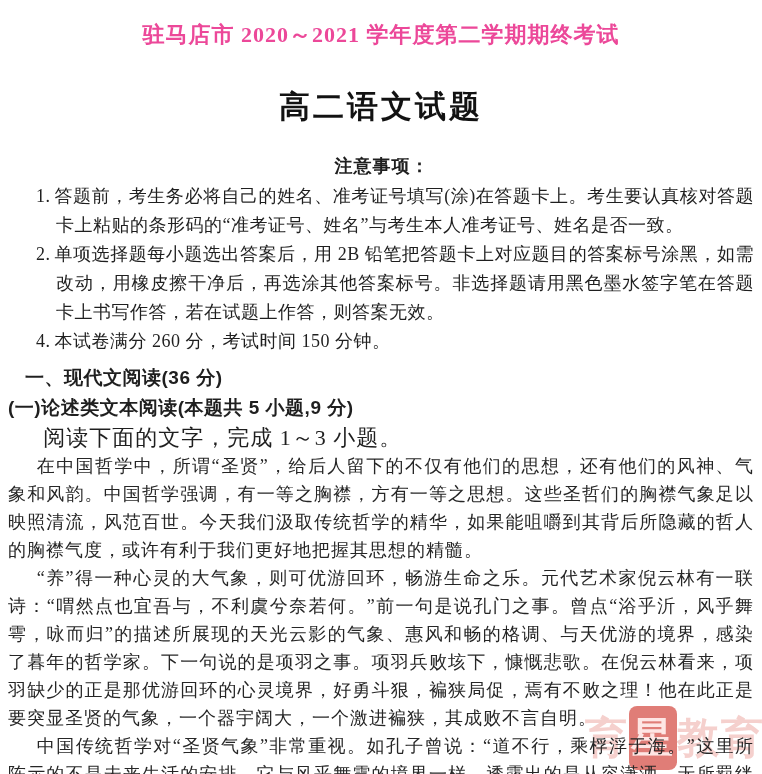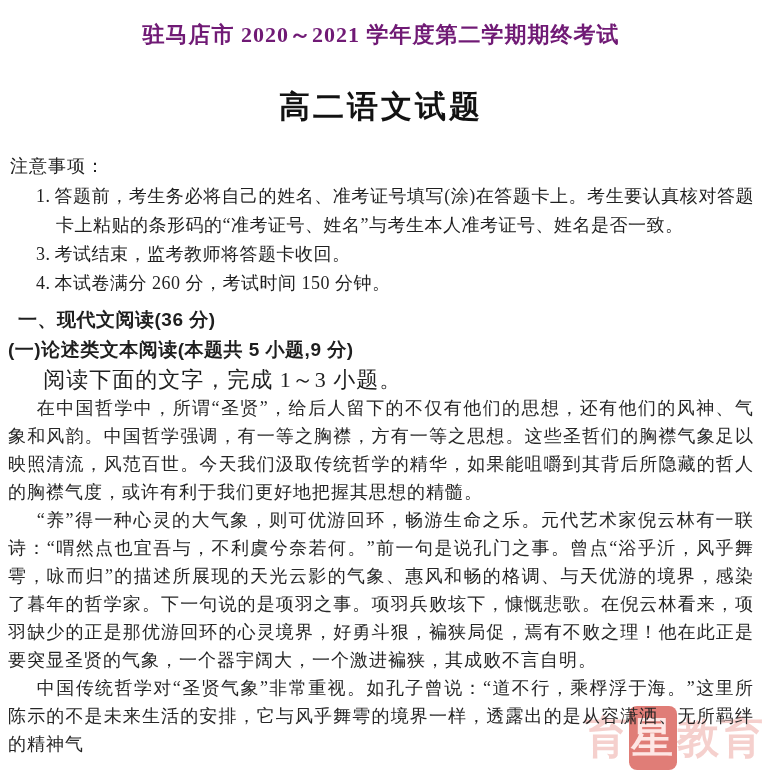--- a/index.html
+++ b/index.html
@@ -26,58 +26,59 @@
   .content {
     position: relative;
     z-index: 2;
   }
   .exam-title {
     text-align: center;
     font-size: 22px;
     font-weight: 700;
     letter-spacing: 1px;
     margin: 8px 0 0 0;
-    color: #701a75;
+    color: #ec4899;
     font-family: Liberation Serif, serif;
   }
   .exam-subtitle {
     text-align: center;
     font-size: 31px;
     font-weight: 700;
     letter-spacing: 3px;
     margin: 36px 0 12px 0;
     color: #121212;
   }
   .notice-heading {
     font-size: 18px;
-    font-weight: 400;
+    font-weight: 700;
     letter-spacing: 1px;
     margin: 26px 0 4px 2px;
     font-family: "Liberation Sans", "DejaVu Sans", sans-serif;
+    text-align: center;
   }
   .notice-list {
     margin: 0;
   }
   .notice-item {
     font-size: 18px;
     line-height: 29px;
     letter-spacing: 0.5px;
     text-align: justify;
     margin-left: 28px;
     padding-left: 20px;
     text-indent: -20px;
   }
   .notice-item .num {
     padding-right: 4px;
   }
   .section-heading {
     font-size: 19px;
     font-weight: 700;
     letter-spacing: 0.5px;
-    margin: 8px 0 0 10px;
+    margin: 8px 0 0 17px;
     line-height: 28px;
     font-family: "Liberation Sans", "DejaVu Sans", sans-serif;
   }
   .sub-heading {
     font-size: 19px;
     font-weight: 700;
     letter-spacing: 0.5px;
     margin: 2px 0 0 0;
     line-height: 28px;
     font-family: "Liberation Sans", "DejaVu Sans", sans-serif;
@@ -134,21 +135,21 @@
   <div class="content">
 
     <h1 class="exam-title">驻马店市 2020～2021 学年度第二学期期终考试</h1>
 
     <h2 class="exam-subtitle">高二语文试题</h2>
 
     <div class="notice">
       <div class="notice-heading">注意事项：</div>
       <div class="notice-list">
         <div class="notice-item"><span class="num">1.</span><span>答题前，考生务必将自己的姓名、准考证号填写(涂)在答题卡上。考生要认真核对答题卡上粘贴的条形码的“准考证号、姓名”与考生本人准考证号、姓名是否一致。</span></div>
-        <div class="notice-item"><span class="num">3.</span><span>考试结束，监考教师将答题卡收回。</span></div>
+        <div class="notice-item"><span class="num">2.</span><span>单项选择题每小题选出答案后，用 2B 铅笔把答题卡上对应题目的答案标号涂黑，如需改动，用橡皮擦干净后，再选涂其他答案标号。非选择题请用黑色墨水签字笔在答题卡上书写作答，若在试题上作答，则答案无效。</span></div>
         <div class="notice-item"><span class="num">4.</span><span>本试卷满分 260 分，考试时间 150 分钟。</span></div>
       </div>
     </div>
 
     <div class="section-heading">一、现代文阅读(36 分)</div>
 
     <div class="sub-heading">(一)论述类文本阅读(本题共 5 小题,9 分)</div>
 
     <div class="instruction">阅读下面的文字，完成 1～3 小题。</div>
 

